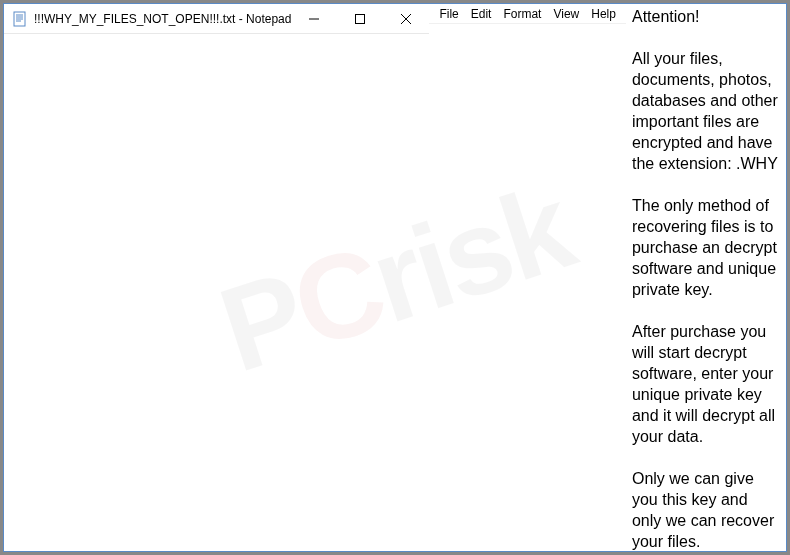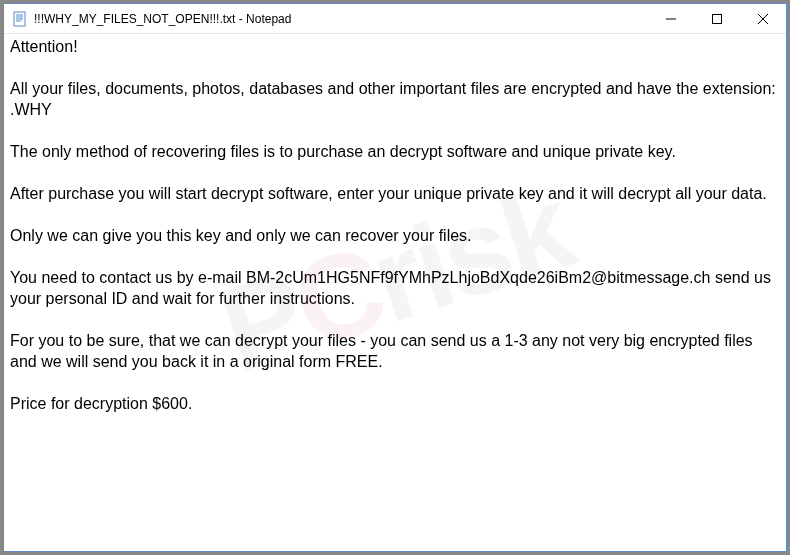--- a/index.html
+++ b/index.html
@@ -1,18 +1,18 @@
 <!DOCTYPE html>
 <html><head>
   <meta charset="utf-8">
   <style>
     * { margin: 0; padding: 0; box-sizing: border-box; }
     html, body { width: 790px; height: 555px; overflow: hidden; font-family: "Segoe UI", Tahoma, sans-serif; background: #fff; }
     .frame { width: 790px; height: 555px; position: relative; background: #888; padding: 3px; }
-    .window { width: 100%; height: 100%; background: #fff; border: 1px solid #5a8ac6; display: flex; flex-direction: column; position: relative; }
+    .window { width: 100%; height: 100%; background: #fff; border: 1px solid #5a8ac6; display: flex; flex-direction: row; position: relative; }
     .titlebar { height: 30px; display: flex; align-items: center; background: #fff; border-bottom: 1px solid #e8e8e8; }
     .titlebar .icon { width: 16px; height: 16px; margin: 0 6px 0 8px; display: inline-flex; }
     .titlebar .title { font-size: 12px; color: #000; flex: 0 0 auto; }
     .titlebar .spacer { flex: 1; }
     .winbtn { width: 46px; height: 30px; display: flex; align-items: center; justify-content: center; cursor: default; }
     .winbtn svg { display: block; }
     .menubar { height: 20px; display: flex; align-items: center; padding: 0 4px; border-bottom: 1px solid #f0f0f0; }
     .menuitem { font-size: 12px; color: #000; padding: 0 6px; cursor: default; }
     .content { flex: 1; padding: 2px 6px; font-family: Liberation Sans, sans-serif; font-size: 16px; line-height: 21px; color: #000; white-space: pre-wrap; word-wrap: break-word; overflow: hidden; position: relative; }
     
@@ -48,20 +48,27 @@
           </svg>
       </div>
       <div class="winbtn close">
         <svg width="10" height="10" viewBox="0 0 10 10">
             <line x1="0" y1="0" x2="10" y2="10" stroke="#000" stroke-width="1"></line>
             <line x1="10" y1="0" x2="0" y2="10" stroke="#000" stroke-width="1"></line>
           </svg>
       </div>
     </div>
 
+    <div class="menubar">
+      <span class="menuitem">File</span>
+      <span class="menuitem">Edit</span>
+      <span class="menuitem">Format</span>
+      <span class="menuitem">View</span>
+      <span class="menuitem">Help</span>
+    </div>
 
     <div class="content">Attention!
 
 All your files, documents, photos, databases and other important files are encrypted and have the extension: .WHY
 
 The only method of recovering files is to purchase an decrypt software and unique private key.
 
 After purchase you will start decrypt software, enter your unique private key and it will decrypt all your data.
 
 Only we can give you this key and only we can recover your files.

